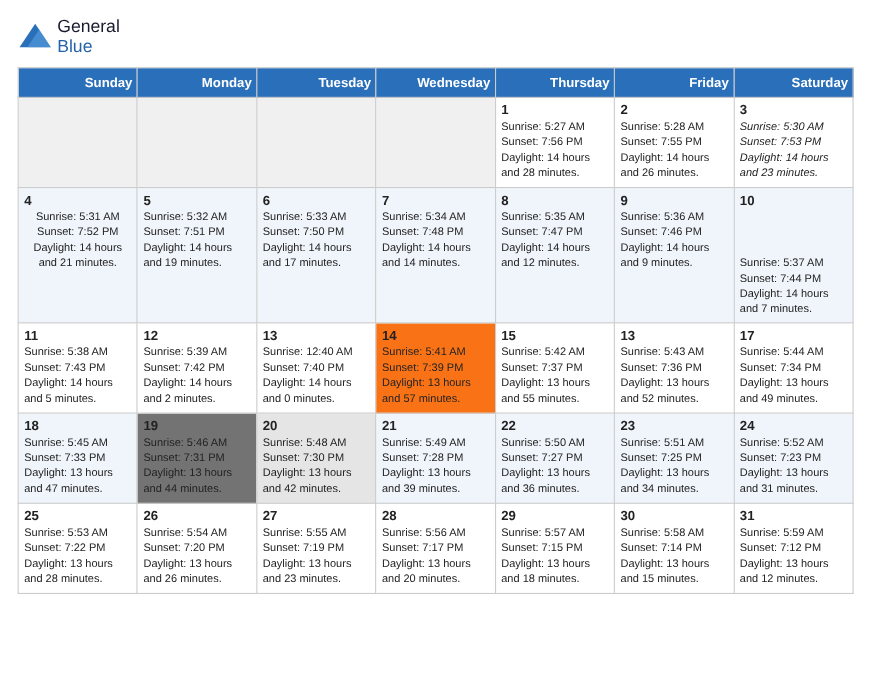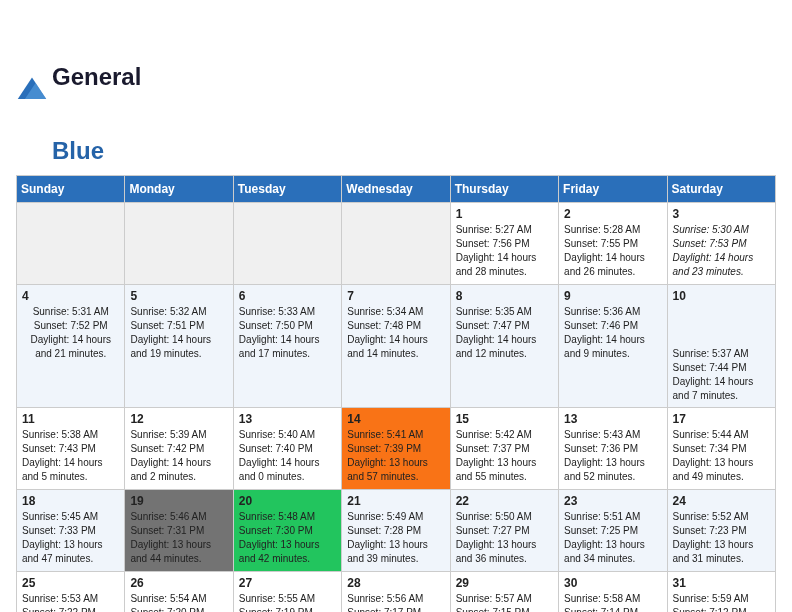--- a/index.html
+++ b/index.html
@@ -15,25 +15,24 @@
       justify-content: space-between;
       align-items: flex-start;
       margin-bottom: 10px;
     }
     .logo {
       display: flex;
       align-items: center;
       gap: 4px;
     }
     .logo-text {
-      font-size: 24px;
-      font-weight: bold;
+      font-size: 16px;
+      font-weight: normal;
       color: #1a1a2e;
       line-height: 1.1;
-      margin-top: 48px;
     }
     .logo-blue { color: #2563a8; }
     .logo-icon {
       width: 32px;
       height: 32px;
     }
     .title-block {
       text-align: right;
     }
     .month-year {
@@ -51,21 +50,21 @@
       width: 100%;
       border-collapse: collapse;
       table-layout: fixed;
     }
     th {
       background-color: #2a6fba;
       color: #fff;
       font-size: 12px;
       font-weight: bold;
       padding: 6px 4px;
-      text-align: left;
+      text-align: right;
       border: 1px solid #ccc;
     }
     td {
       vertical-align: top;
       border: 1px solid #ccc;
       padding: 4px 5px;
       height: 82px;
       font-size: 10.5px;
       color: #222;
       background: #fff;
@@ -214,21 +213,21 @@
         </td>
         <td style="background: rgb(255, 255, 255);">
           <span class="day-num">12</span>
           <div class="day-detail" style="white-space: pre-line;">Sunrise: 5:39 AM
 Sunset: 7:42 PM
 Daylight: 14 hours
 and 2 minutes.</div>
         </td>
         <td style="background: rgb(255, 255, 255);">
           <span class="day-num">13</span>
-          <div class="day-detail" style="white-space: pre-line;">Sunrise: 5:40 AM
+          <div class="day-detail" style="white-space: pre-line;">Sunrise: 12:40 AM
 Sunset: 7:40 PM
 Daylight: 14 hours
 and 0 minutes.</div>
         </td>
         <td style="background: #f97316;">
           <span class="day-num">14</span>
           <div class="day-detail" style="white-space: pre-line;">Sunrise: 5:41 AM
 Sunset: 7:39 PM
 Daylight: 13 hours
 and 57 minutes.</div>
@@ -263,21 +262,21 @@
 Daylight: 13 hours
 and 47 minutes.</div>
         </td>
         <td style="background: #737373;">
           <span class="day-num">19</span>
           <div class="day-detail" style="white-space: pre-line;">Sunrise: 5:46 AM
 Sunset: 7:31 PM
 Daylight: 13 hours
 and 44 minutes.</div>
         </td>
-        <td style="background: #22c55e;">
+        <td style="background: #e5e5e5;">
           <span class="day-num">20</span>
           <div class="day-detail" style="white-space: pre-line;">Sunrise: 5:48 AM
 Sunset: 7:30 PM
 Daylight: 13 hours
 and 42 minutes.</div>
         </td>
         <td style="background: rgb(240, 245, 251);">
           <span class="day-num">21</span>
           <div class="day-detail" style="white-space: pre-line;">Sunrise: 5:49 AM
 Sunset: 7:28 PM

